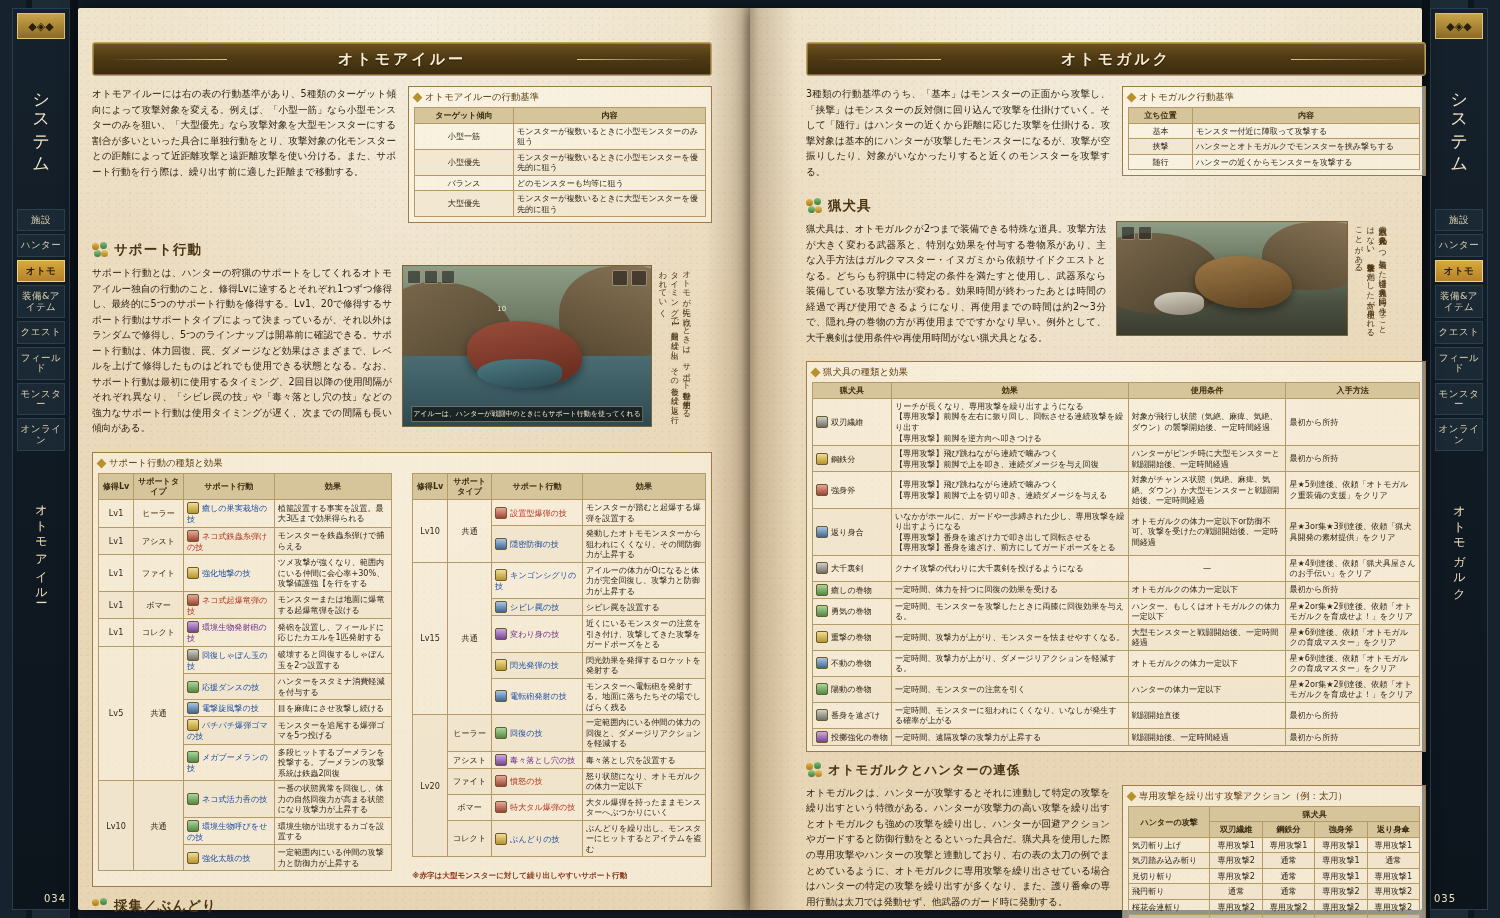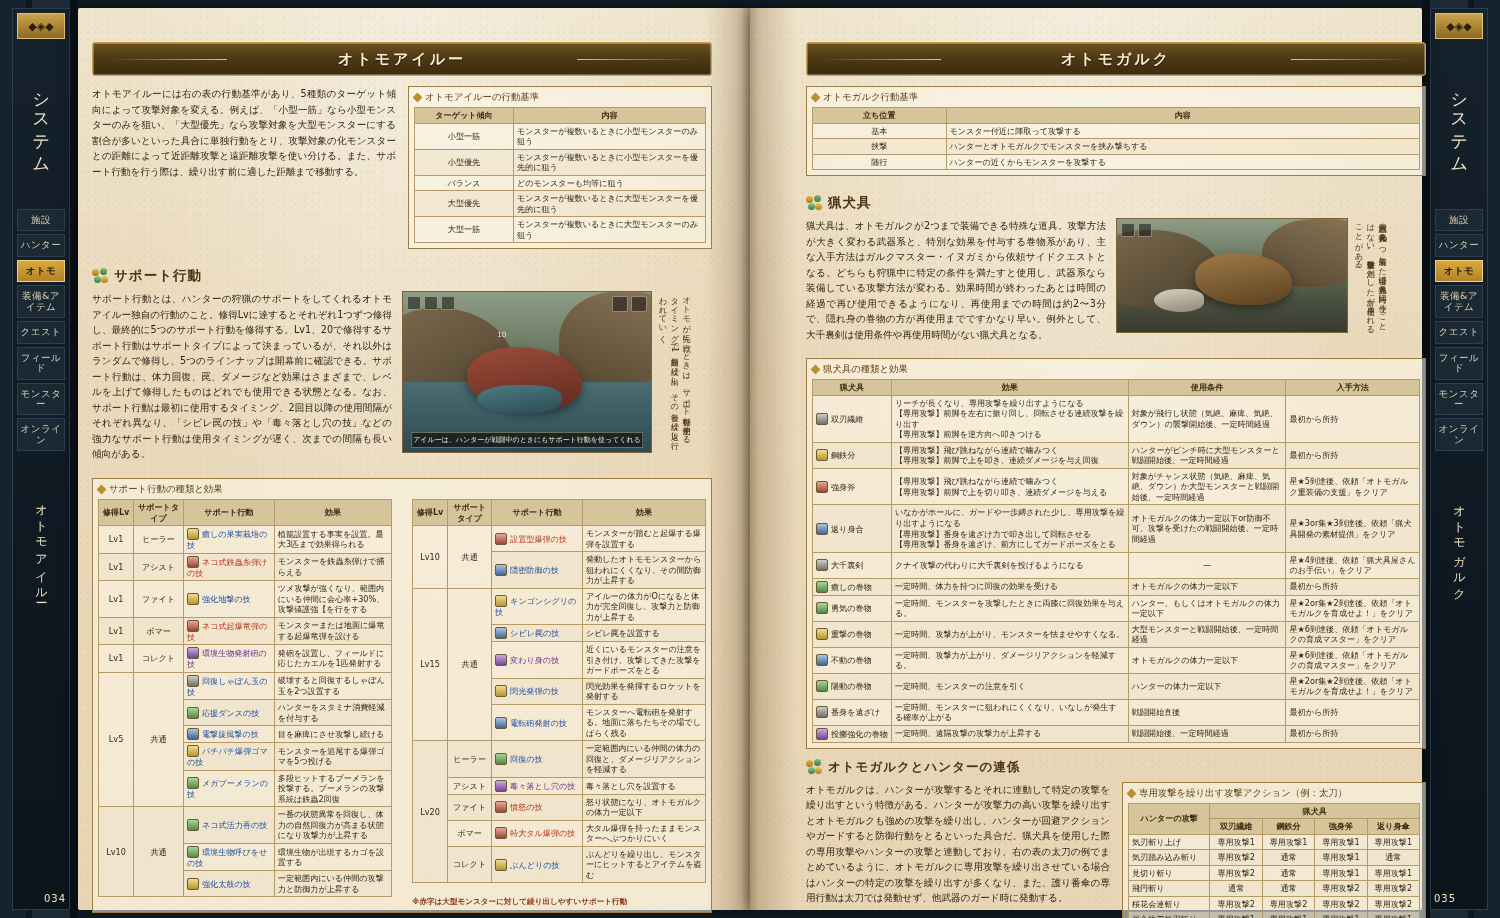--- a/index.html
+++ b/index.html
@@ -266,24 +266,20 @@
               <td class="c">小型優先</td>
               <td>モンスターが複数いるときに小型モンスターを優先的に狙う</td>
             </tr>
             <tr>
               <td class="c">バランス</td>
               <td>どのモンスターも均等に狙う</td>
             </tr>
             <tr class="alt">
               <td class="c">大型優先</td>
               <td>モンスターが複数いるときに大型モンスターを優先的に狙う</td>
-            </tr>
-            <tr>
-              <td class="c">大型一筋</td>
-              <td>モンスターが複数いるときに大型モンスターのみ狙う</td>
             </tr>
           </tbody>
             </table>
         </div>
       </div>
     </div>
 
     <div class="sec-h">
       <span class="ico">
           <i></i>
@@ -495,20 +491,23 @@
   <div class="col right">
 
     <div class="banner">
       <span class="deco l"></span>
         <span class="deco r"></span>
       <span class="bt">オトモガルク</span>
     </div>
 
     <div class="two-col">
       <div>
+        <p class="body">3種類の行動基準のうち、「基本」はモンスターの正面から攻撃し、「挟撃」はモンスターの反対側に回り込んで攻撃を仕掛けていく。そして「随行」はハンターの近くから距離に応じた攻撃を仕掛ける。攻撃対象は基本的にハンターが攻撃したモンスターになるが、攻撃が空振りしたり、対象がいなかったりすると近くのモンスターを攻撃する。</p>
+      </div>
+      <div>
         <div class="panel">
           <div class="panel-h">
             <span class="dia"></span>
             <span>オトモガルク行動基準</span>
           </div>
           <table>
             <tbody>
                 <tr>
               <th style="width:22%">立ち位置</th>
               <th>内容</th>

